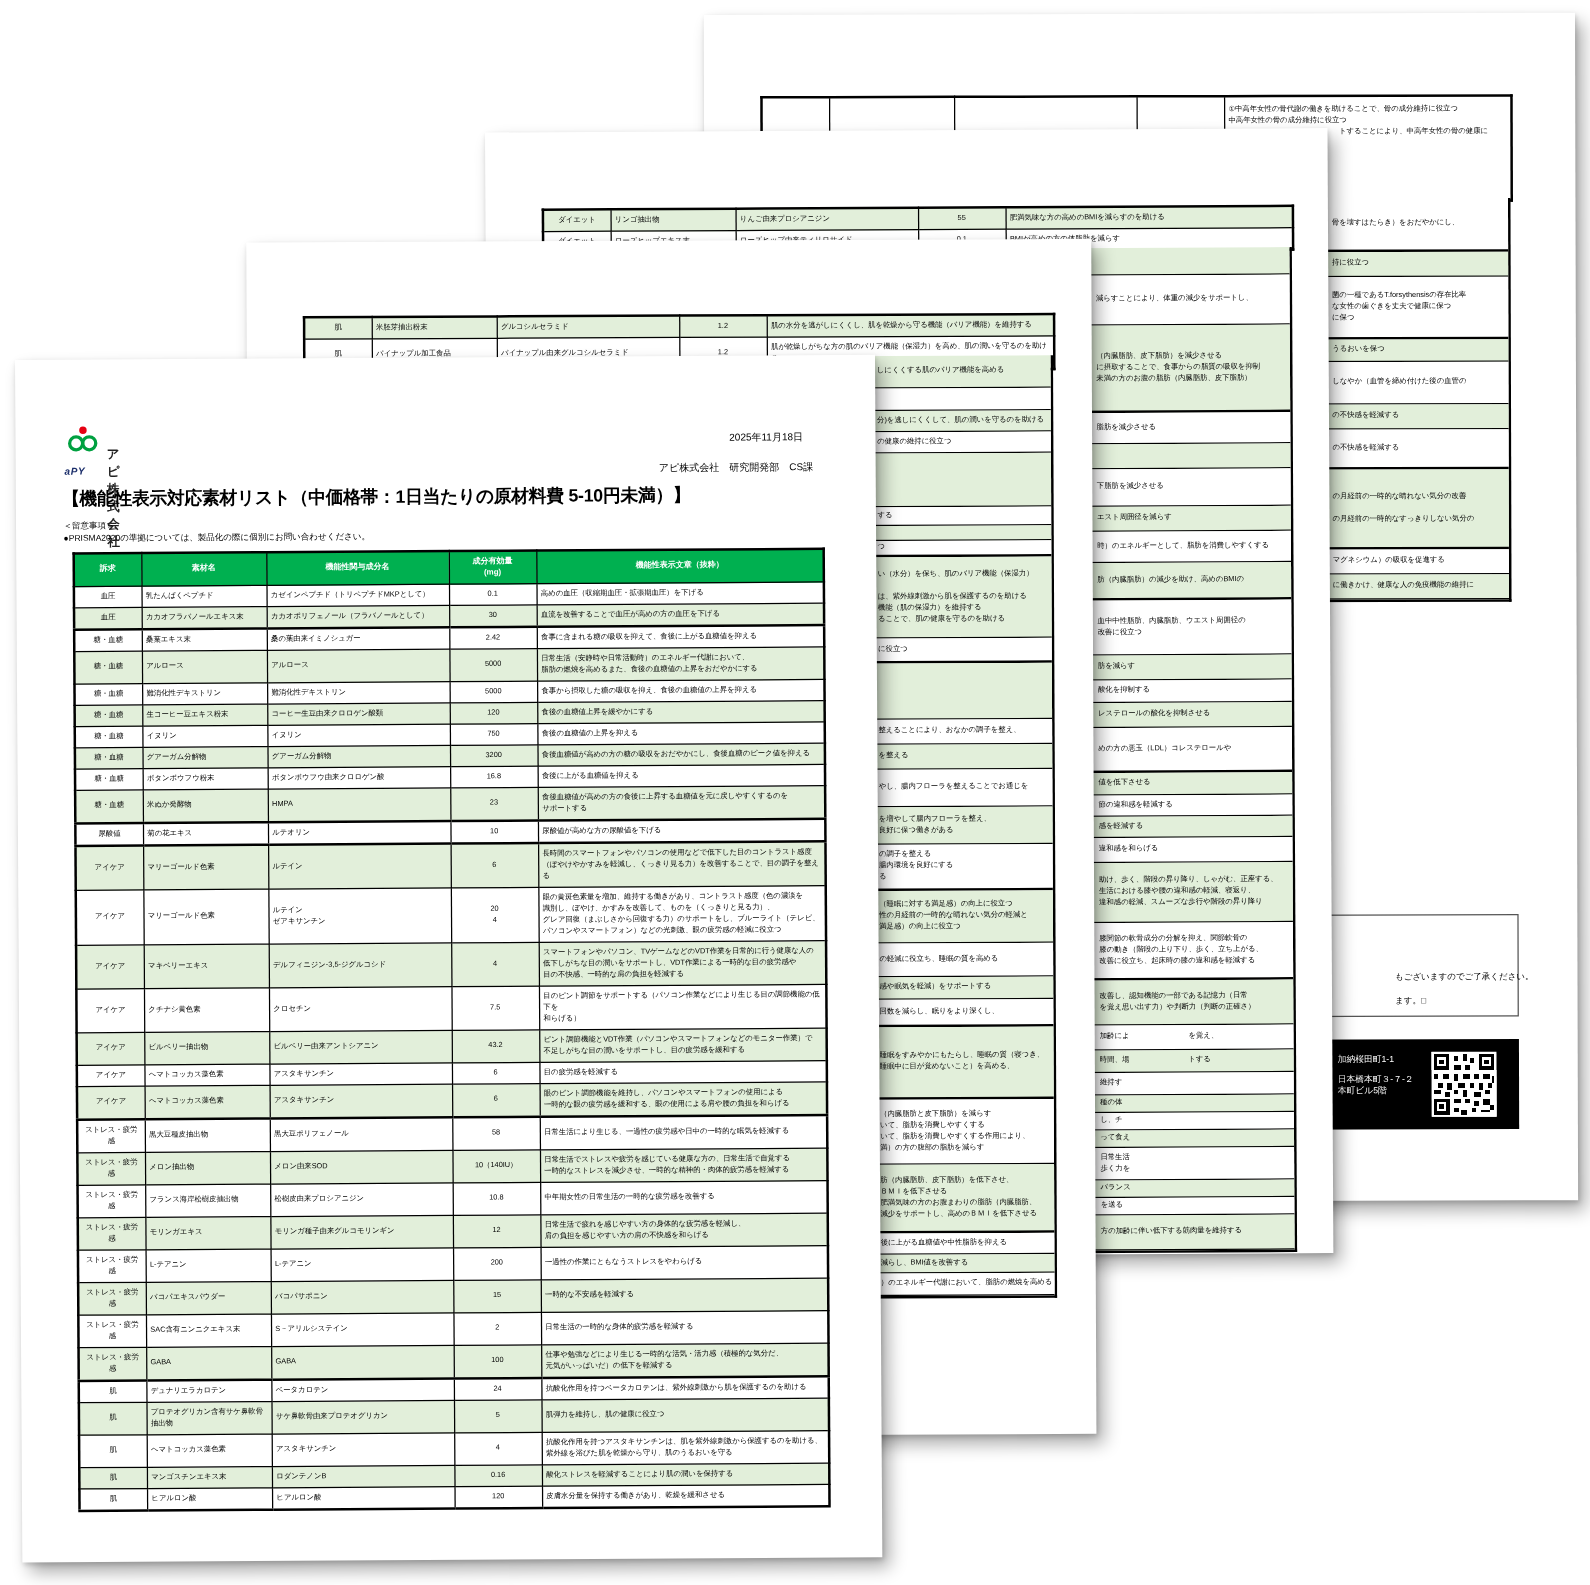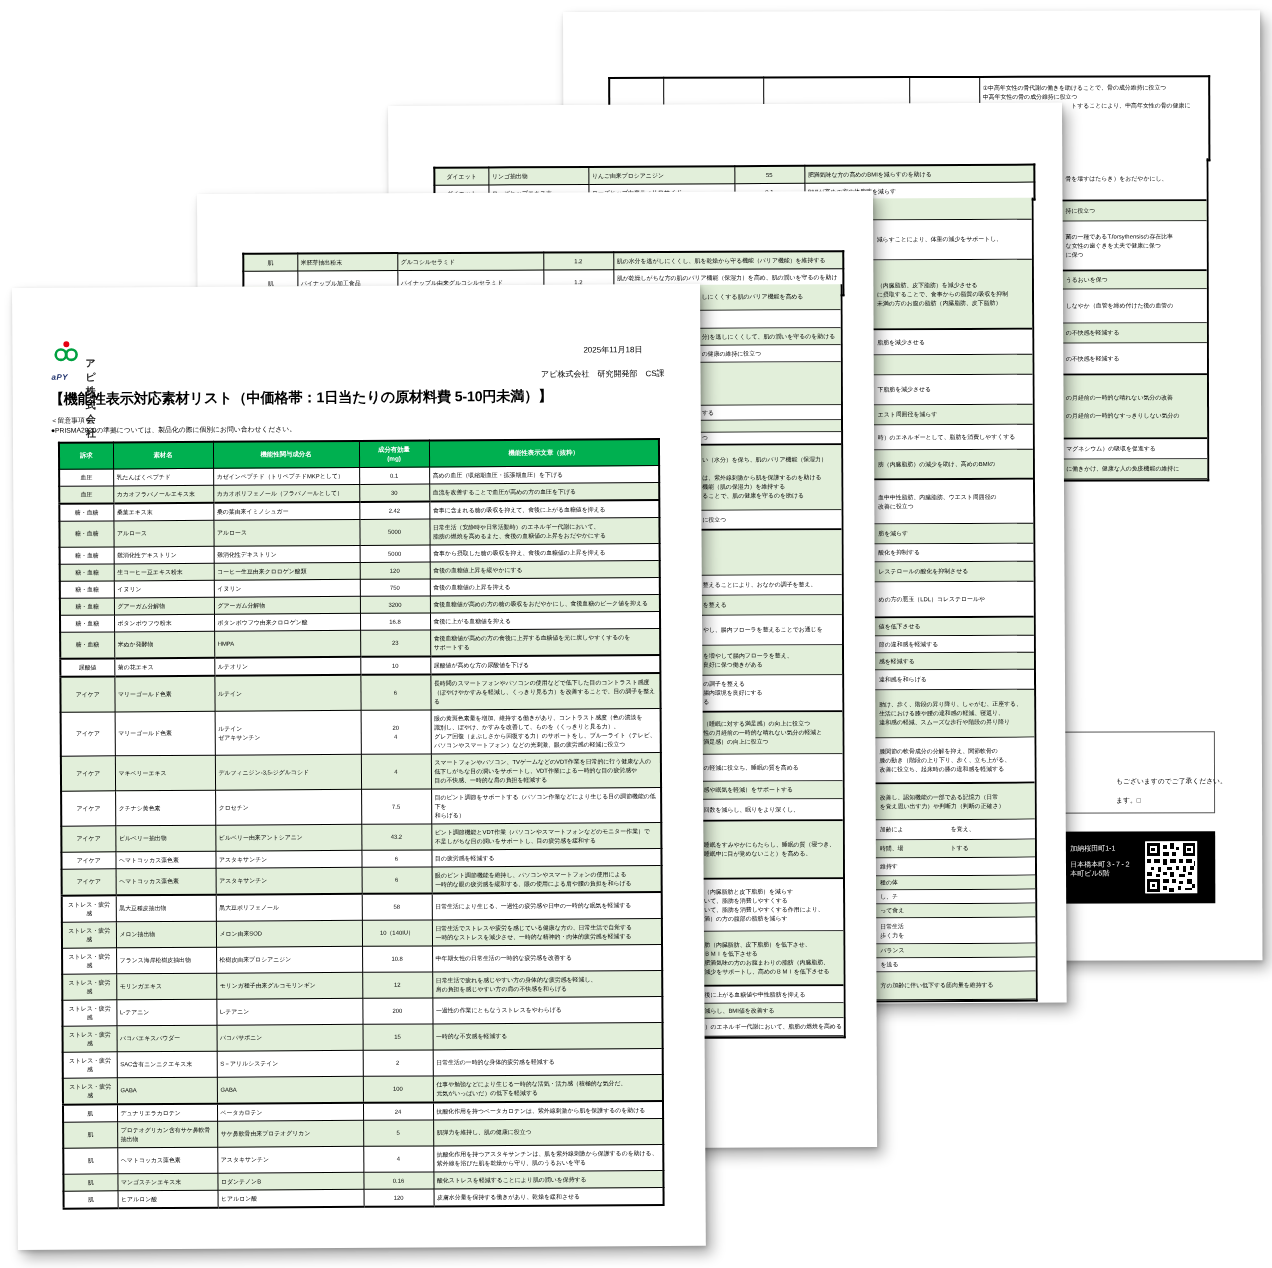--- a/index.html
+++ b/index.html
@@ -23,21 +23,21 @@
   td.c3{text-align:center;}
   tr.tint td{background:var(--tint);}
   tr.gend td{border-bottom-width:2px;}
 
   
   .logo-row{position:absolute;left:38px;top:52px;height:44px;}
   .logo-mark{position:absolute;left:0;top:0;}
   .logo-aPY{position:absolute;left:1px;top:33px;font-size:8px;font-weight:bold;font-style:italic;color:#1c2f6b;letter-spacing:.5px;}
   .logo-company{position:absolute;left:35px;top:17px;font-size:10px;font-weight:bold;color:#222;}
   .date-line{position:absolute;right:58px;top:60px;font-size:8px;}
-  .dept-line{position:absolute;right:36px;top:84px;font-size:8px;}
+  .dept-line{position:absolute;right:50px;top:84px;font-size:8px;}
   .doc-title{position:absolute;left:37px;top:102px;font-size:14.2px;font-weight:bold;letter-spacing:-.2px;}
   .note-head{position:absolute;left:38px;top:128px;font-size:6.8px;}
   .note-body{position:absolute;left:38px;top:138px;font-size:6.8px;}
   .tbl-wrap{position:absolute;left:45px;top:154px;}
 
   
   .p2 .tbl-wrap{left:45px;top:59px;}
   .p3 .tbl-wrap{left:45px;top:61px;}
   .p4 .tbl-wrap{left:45px;top:65px;}
   .p4 table.t td{height:72px;vertical-align:top;padding-top:6px;}

